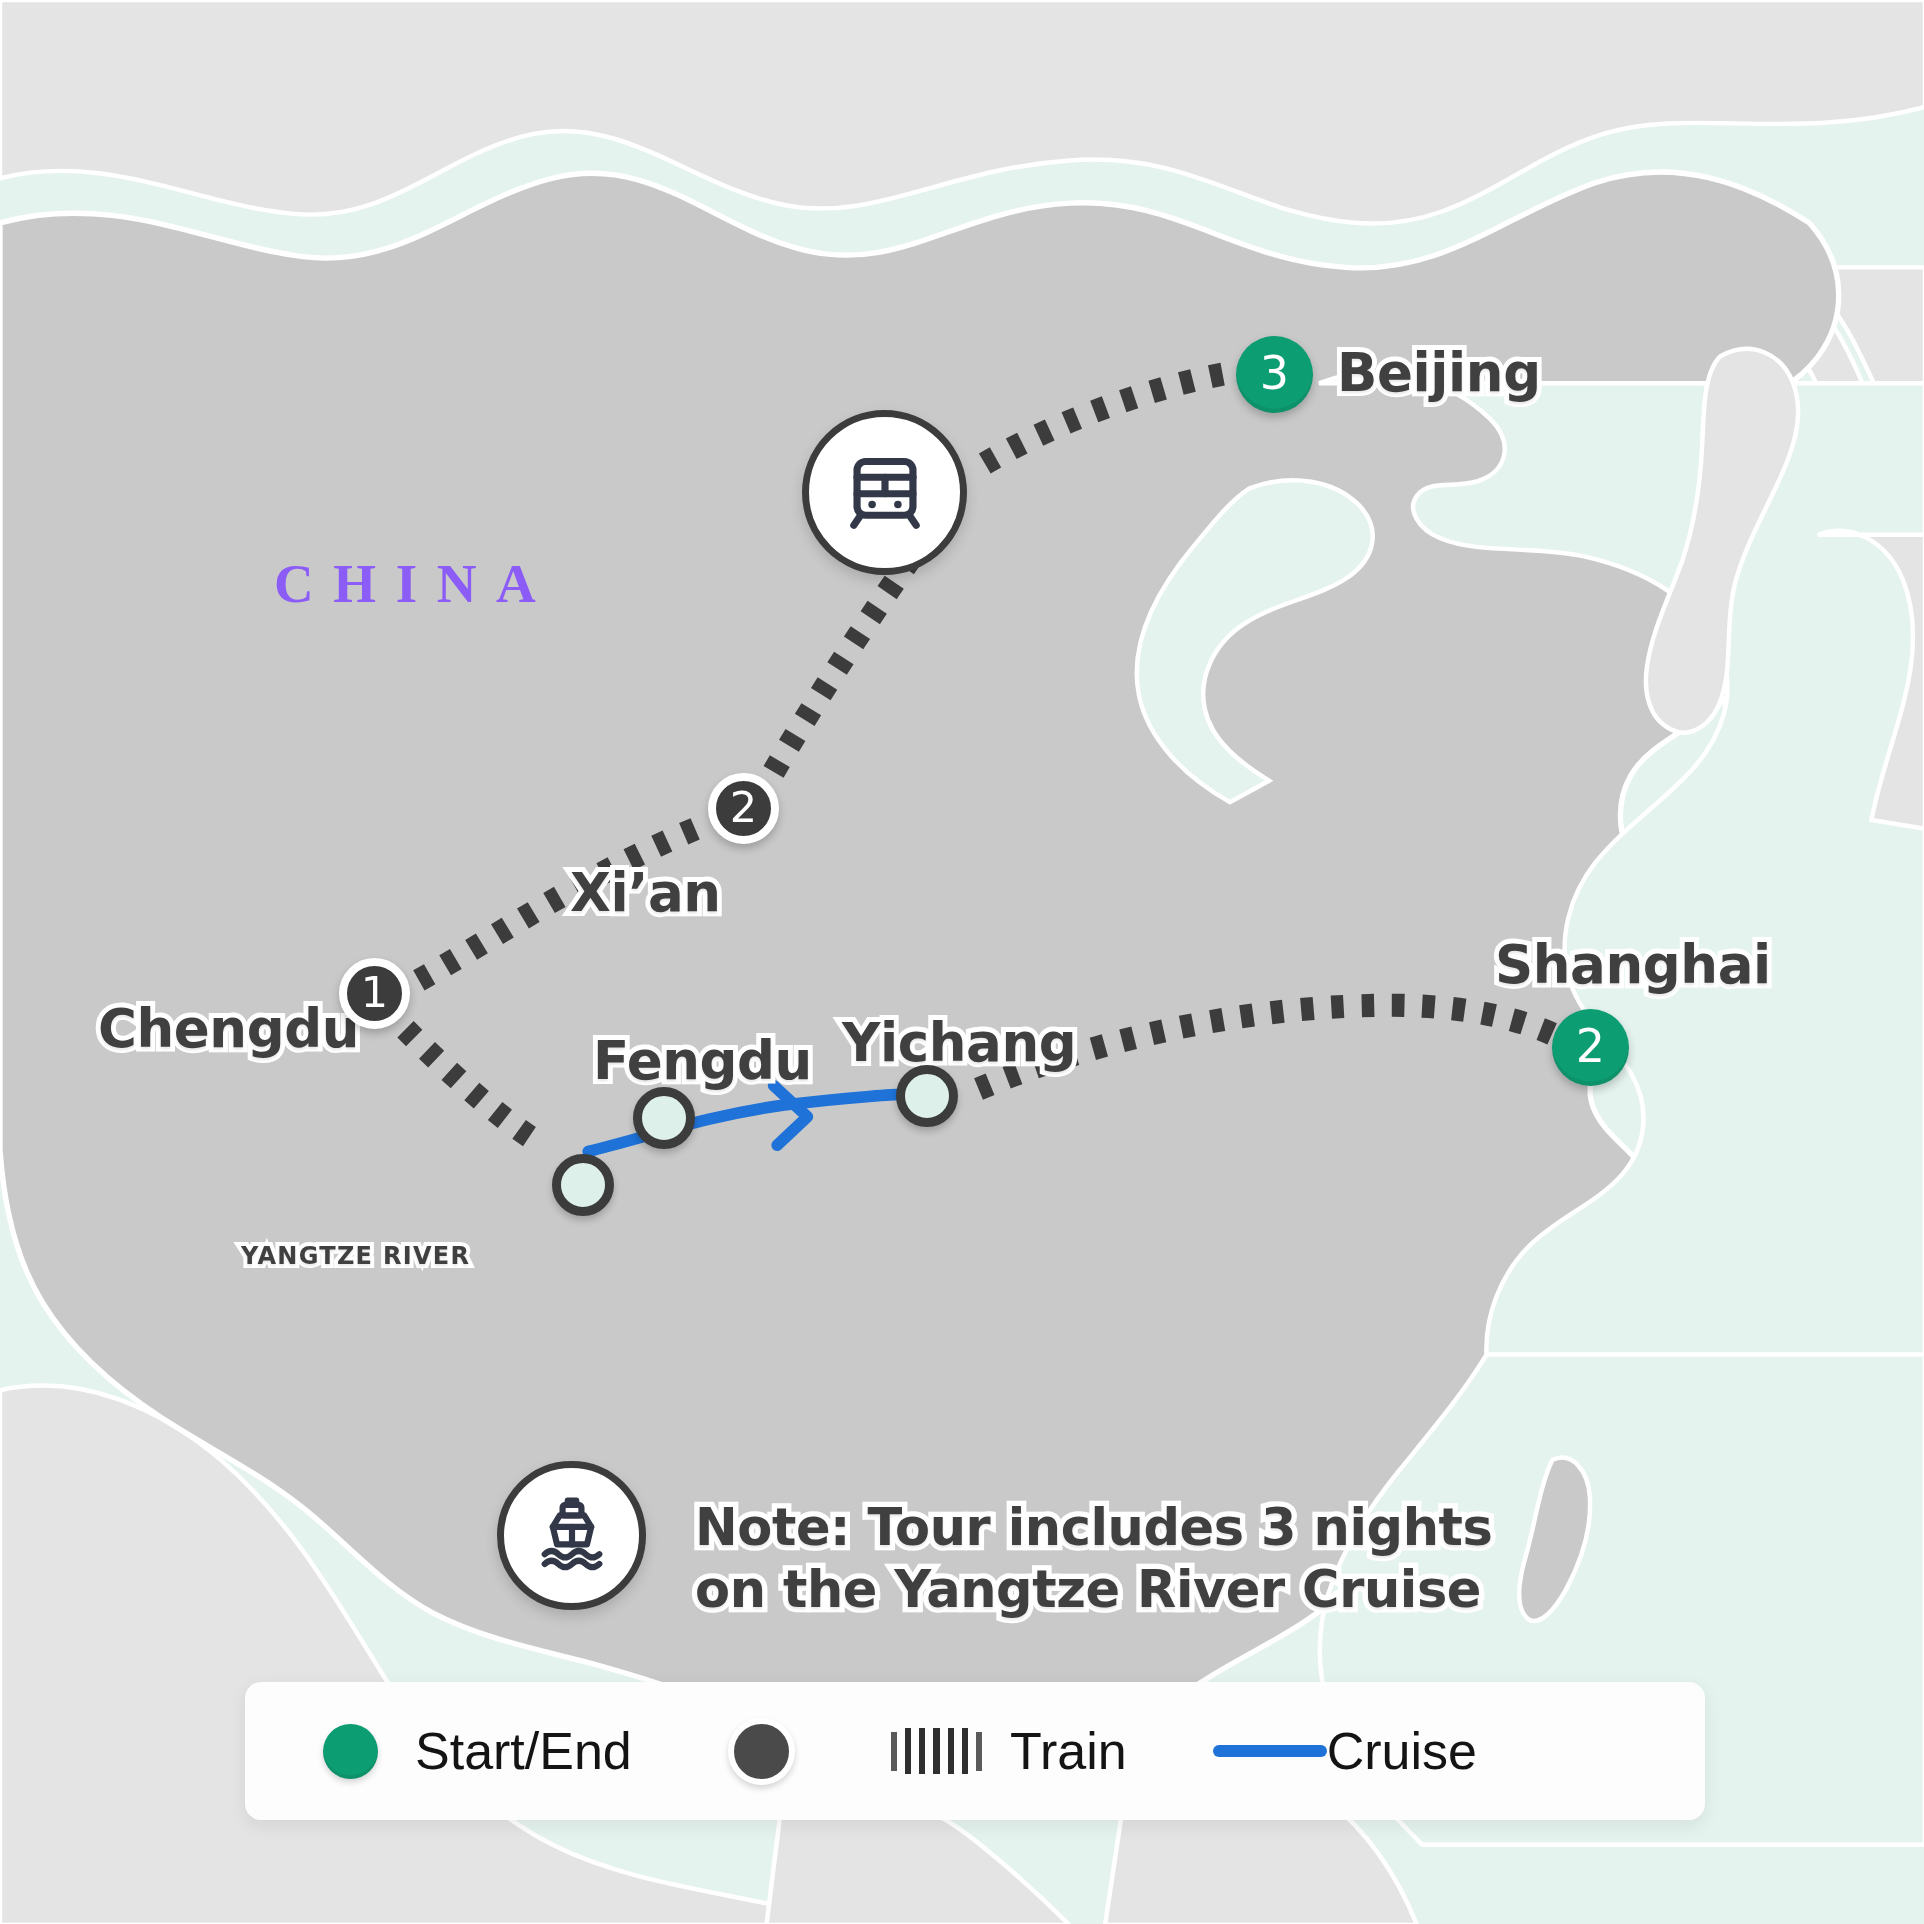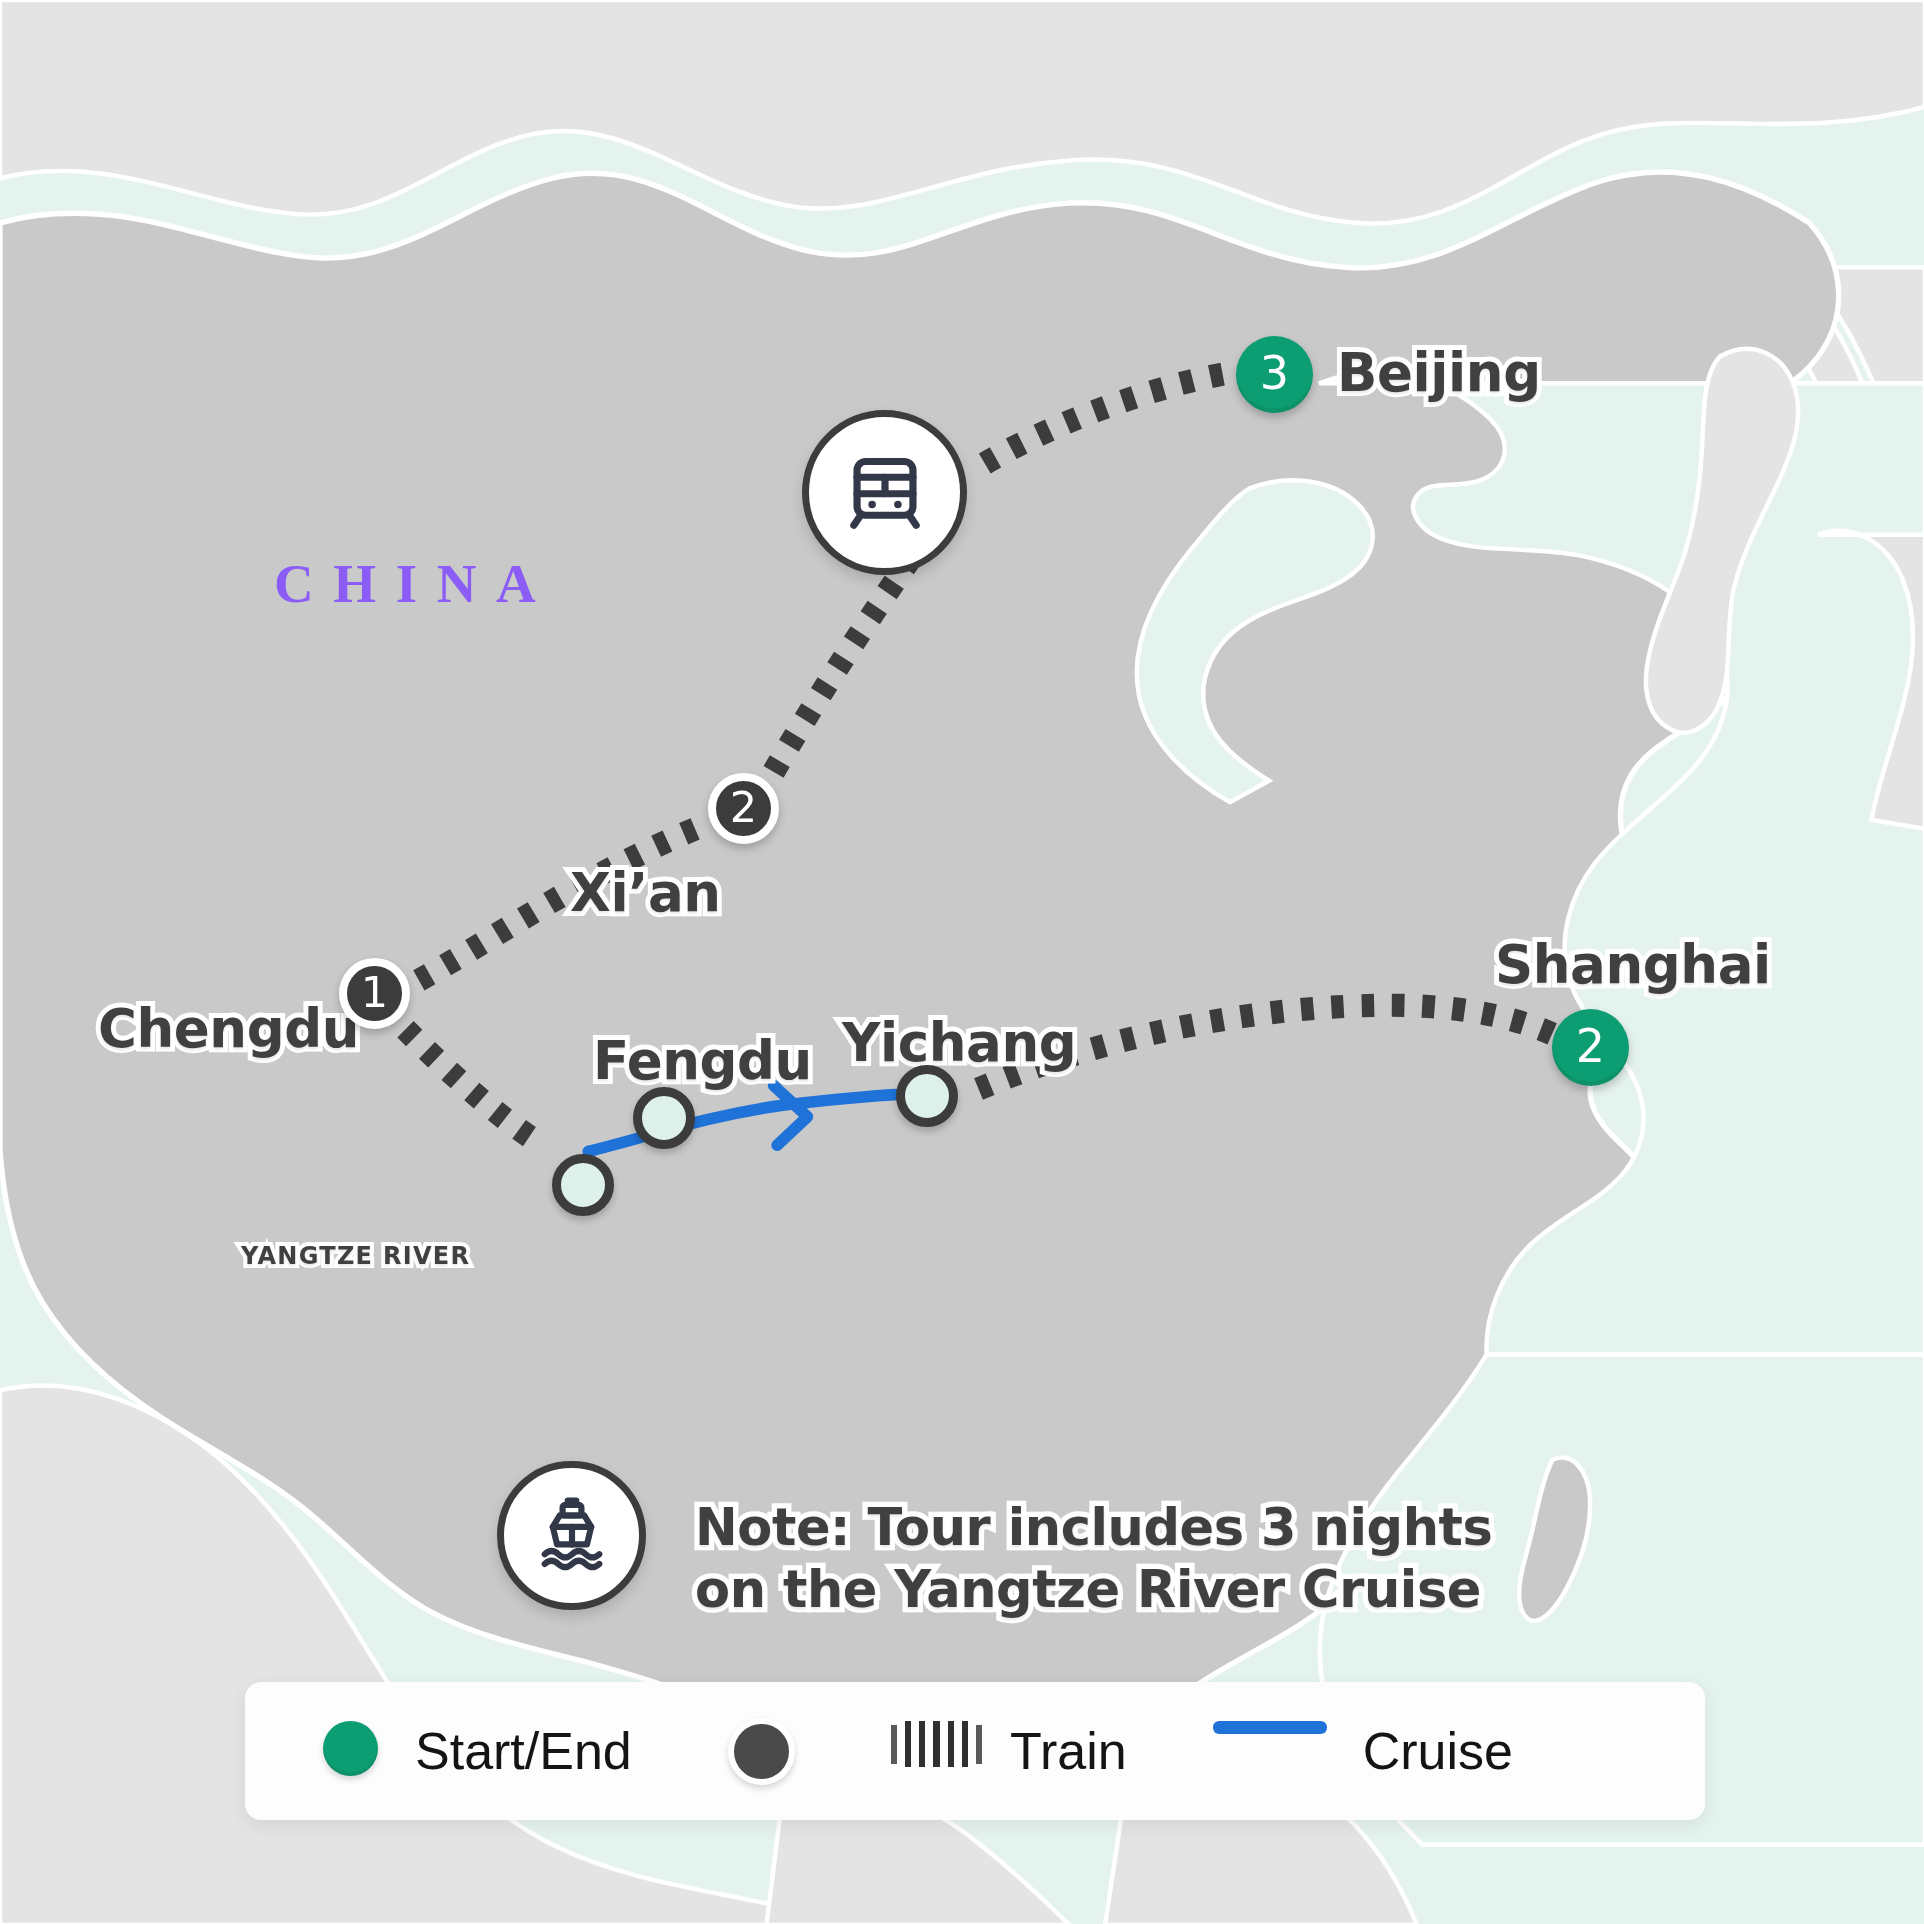--- a/index.html
+++ b/index.html
@@ -81,21 +81,21 @@
   
   #legend{
     position:absolute;
     left:245px;top:1682px;
     width:1460px;height:138px;
     background:#fdfdfd;
     border-radius:16px;
     box-shadow:0 5.3px 18px rgba(0,0,0,0.07);
     display:flex;align-items:center;
   }
-  .legitem{display:flex;}
+  .legitem{display:flex;align-items:center;}
   .legtext{
     font-family:"Liberation Sans",sans-serif;
     font-weight:400;
     font-size:52px;
     color:#141414;
     white-space:nowrap;
   }
   .dot{width:55px;height:55px;border-radius:50%;}
   .dot.green{background:#0d9d72;box-shadow:0 3.6px 6.2px rgba(0,0,0,0.16), inset 0 -3.6px 0 rgba(0,0,0,0.07);}
   .dot.dark{background:#4a4a4a;border:6.2px solid #ffffff;box-shadow:0 3.6px 6.2px rgba(0,0,0,0.16);}
@@ -283,18 +283,18 @@
           <i></i>
           <i></i>
           <i></i>
           <i></i>
       </span>
       <span class="legtext" style="margin-left:28px;">Train</span>
     </div>
 
     <div class="legitem" style="margin-left:86px;">
       <span class="cruiseswatch"></span>
-      <span class="legtext" style="margin-left:36px;">Cruise</span>
+      <span class="legtext" style="">Cruise</span>
     </div>
   </div>
 
 </div>
 
 
 </body></html>

